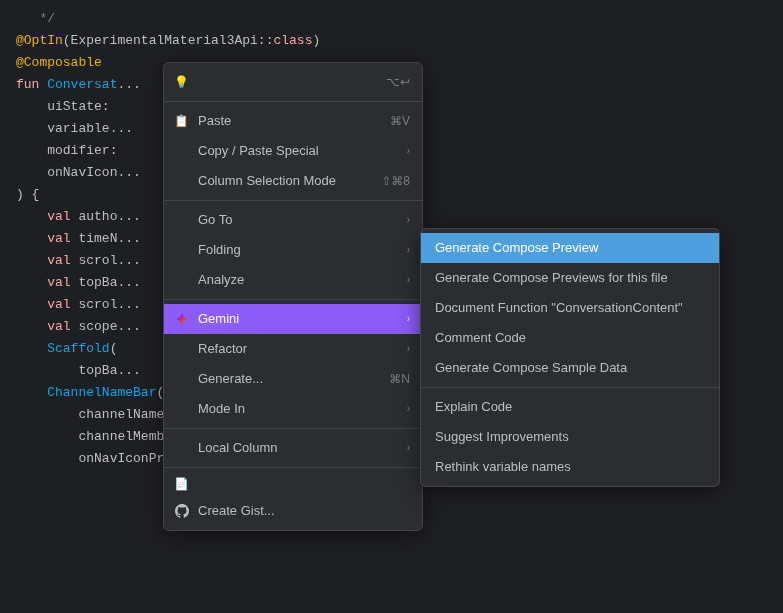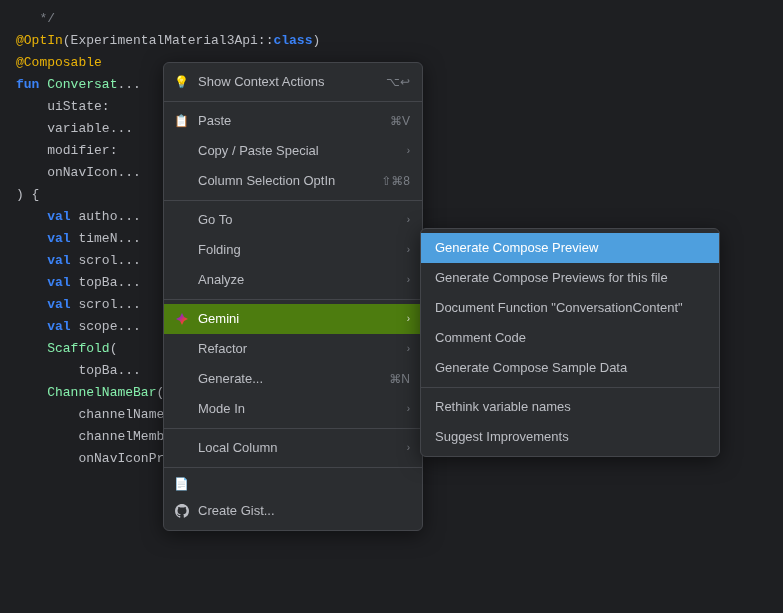--- a/index.html
+++ b/index.html
@@ -19,22 +19,22 @@
       top: 0; left: 0;
       width: 783px;
       height: 613px;
       padding: 8px 16px;
       color: #bcbec4;
       font-size: 13px;
       line-height: 22px;
     }
 
     .code-line { white-space: pre; }
-    .kw { color: #3b82f6; font-weight: bold; }
-    .fn { color: #86efac; }
+    .kw { color: #fca5a5; }
+    .fn { color: #0ea5e9; }
     .ann { color: #eab308; }
     .comment { color: #7a7e85; }
 
     
     .context-menu {
       position: absolute;
       top: 62px;
       left: 163px;
       width: 260px;
       background: #2b2d30;
@@ -52,21 +52,21 @@
       padding: 4px 12px 4px 10px;
       cursor: pointer;
       color: #bcbec4;
       font-family: -apple-system, sans-serif;
       font-size: 13px;
       line-height: 22px;
       position: relative;
     }
 
     .menu-item.gemini-item {
-      background: #4d7c0f;
+      background: #8b5cf6;
       color: #ffffff;
       gap: 44px;
     }
 
     .menu-item-left {
       display: flex;
       align-items: center;
       gap: 8px;
     }
 
@@ -166,21 +166,20 @@
   <div class="code-line">        <span>channelName = uiState.</span><span class="fn">channelName</span><span>,</span></div>
   <div class="code-line">        <span>channelMembers = uiState.</span><span class="fn">channelMembers</span><span>,</span></div>
   <div class="code-line">        <span>onNavIconPressed = onNavIconPressed</span><span>...</span></div>
 </div>
 
 <div class="context-menu">
 
   <div class="menu-item">
     <div class="menu-item-left">
       <div class="menu-icon">💡</div>
-      <span>Show Context Actions</span>
     </div>
     <span class="menu-shortcut">⌥↩</span>
   </div>
 
   <div class="menu-separator"></div>
 
   <div class="menu-item">
     <div class="menu-item-left">
       <div class="menu-icon">📋</div>
       <span>Paste</span>
@@ -192,21 +191,21 @@
     <div class="menu-item-left">
       <div class="menu-icon"></div>
       <span>Copy / Paste Special</span>
     </div>
     <span class="menu-arrow">›</span>
   </div>
 
   <div class="menu-item">
     <div class="menu-item-left">
       <div class="menu-icon"></div>
-      <span>Column Selection OptIn</span>
+      <span>Column Selection Mode</span>
     </div>
     <span class="menu-shortcut">⇧⌘8</span>
   </div>
 
   <div class="menu-separator"></div>
 
   <div class="menu-item">
     <div class="menu-item-left">
       <div class="menu-icon"></div>
       <span>Go To</span>
@@ -324,22 +323,25 @@
   <div class="submenu-item">
     <span>Comment Code</span>
   </div>
 
   <div class="submenu-item">
     <span>Generate Compose Sample Data</span>
   </div>
 
   <div class="submenu-separator"></div>
 
+  <div class="submenu-item">
+    <span>Explain Code</span>
+  </div>
+
+  <div class="submenu-item">
+    <span>Suggest Improvements</span>
+  </div>
 
   <div class="submenu-item">
     <span>Rethink variable names</span>
   </div>
 
-  <div class="submenu-item">
-    <span>Suggest Improvements</span>
-  </div>
-
 </div>
 
 </body></html>

